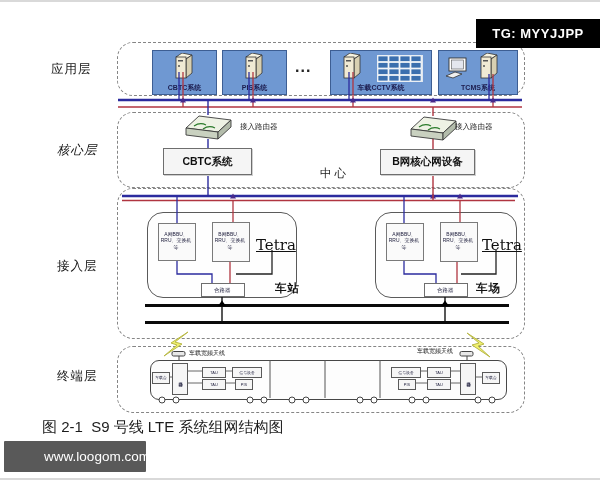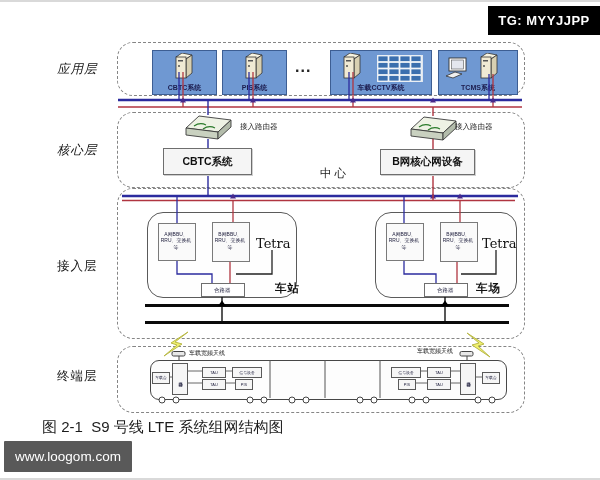--- a/index.html
+++ b/index.html
@@ -12,21 +12,21 @@
   .appbox{background:#6f98d2;border:1px solid #3d5e93;z-index:1;}
   .applabel{position:absolute;left:0;right:0;bottom:1px;text-align:center;
             font-size:7px;font-weight:bold;color:#1c1c4e;}
   .ellipsis{font-size:16px;font-weight:bold;color:#222;z-index:1;letter-spacing:1px;}
   .eqbox{background:#f5f5f5;border:1px solid #6e6e6e;z-index:3;display:flex;align-items:center;
          justify-content:center;font-size:10.5px;font-weight:600;color:#101010;box-shadow:1px 1px 0 #cfcfcf;}
   .routerlabel{font-size:7.5px;color:#202020;z-index:3;}
   .centerlabel{font-size:11.5px;color:#1a1a1a;letter-spacing:3px;z-index:3;}
   .sitebox{background:#fefefe;border:1.4px solid #5a5a5a;border-radius:16px;z-index:1;}
   .bbubox{background:#fafafa;border:1px solid #7a7a7a;z-index:3;overflow:hidden;}
-  .tetra{font-family:"DejaVu Serif","Liberation Serif",serif;font-size:13px;color:#111;z-index:3;}
+  .tetra{font-family:"DejaVu Serif","Liberation Serif",serif;font-size:15px;color:#111;z-index:3;text-decoration:underline;}
   .combiner{background:#ffffff;border:1px solid #6e6e6e;z-index:3;overflow:hidden;}
   .sitename{font-size:11.5px;font-weight:bold;color:#111;z-index:3;letter-spacing:1px;}
   .trainbody{background:#fdfdfd;border:1.3px solid #474747;border-radius:9px;z-index:1;}
   .tc{background:#f6f6f6;border:0.8px solid #5a5a5a;z-index:3;overflow:hidden;}
   .t55{transform:scale(0.55);transform-origin:0 0;display:flex;align-items:center;
        justify-content:center;text-align:center;color:#1b1b3a;}
   .antlabel{font-size:10px;color:#222;transform:scale(0.6);transform-origin:0 0;
             white-space:nowrap;z-index:3;}
   .badge{background:#000;color:#fff;font-weight:bold;font-size:13px;letter-spacing:0.5px;
          display:flex;align-items:center;justify-content:center;z-index:5;}
@@ -36,29 +36,29 @@
   svg.wires{position:absolute;left:0;top:0;z-index:2;pointer-events:none;}
 </style>
 </head>
 <body>
 
 <div id="stage">
 
   <div class="abs edge" style="left:0;top:0;width:600px;height:2px;"></div>
   <div class="abs edge" style="left:0;bottom:0;width:600px;height:2px;"></div>
 
-  <div class="abs badge" style="right:0;top:6px;width:112px;height:29px;">TG: MYYJJPP</div>
-  <div class="abs watermark" style="left:4px;top:441px;width:128px;height:31px;">www.loogom.com</div>
+  <div class="abs badge" style="right:0;top:19px;width:124px;height:29px;">TG: MYYJJPP</div>
+  <div class="abs watermark" style="left:4px;top:441px;width:98px;height:31px;padding-left:44px;">www.loogom.com</div>
 
   <div class="abs layerbox" style="left:117px;top:42px;width:406px;height:52px;"></div>
   <div class="abs layerbox" style="left:117px;top:112px;width:406px;height:74px;"></div>
   <div class="abs layerbox" style="left:117px;top:188px;width:406px;height:149px;"></div>
   <div class="abs layerbox" style="left:117px;top:346px;width:406px;height:65px;"></div>
 
-  <div class="abs layerlabel" style="left:57px;top:61px;font-style:italic;">应用层</div>
+  <div class="abs layerlabel" style="left:51px;top:61px;">应用层</div>
   <div class="abs layerlabel" style="left:57px;top:142px;font-style:italic;">核心层</div>
   <div class="abs layerlabel" style="left:57px;top:258px;">接入层</div>
   <div class="abs layerlabel" style="left:57px;top:368px;">终端层</div>
 
   <div class="abs appbox" style="left:152px;top:50px;width:63px;height:43px;">
     <svg class="abs" style="left:20px;top:2px;" width="22" height="26" viewBox="0 0 22 26">
       <polygon points="3,4 9,0 19,2 13,6" fill="#f7f3e0" stroke="#333" stroke-width="0.8"></polygon>
       <polygon points="13,6 19,2 19,20 13,25" fill="#d8d0b2" stroke="#333" stroke-width="0.8"></polygon>
       <rect x="3" y="4" width="10" height="21" fill="#f0ead4" stroke="#333" stroke-width="0.8"></rect>
       <rect x="5" y="7" width="5" height="1.5" fill="#555"></rect>

